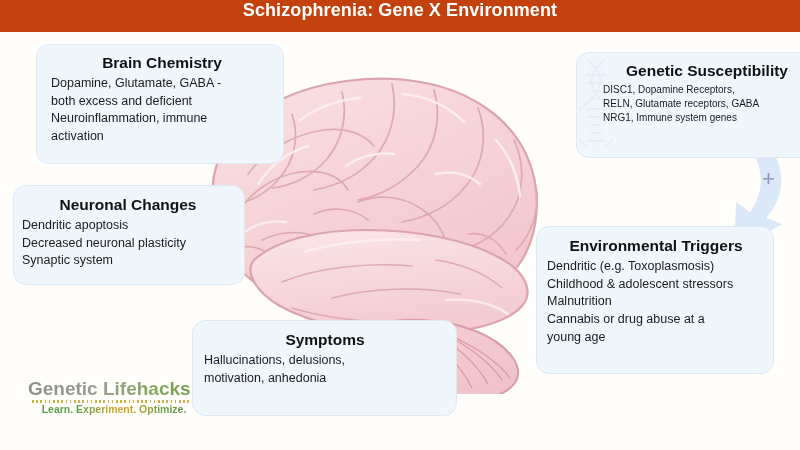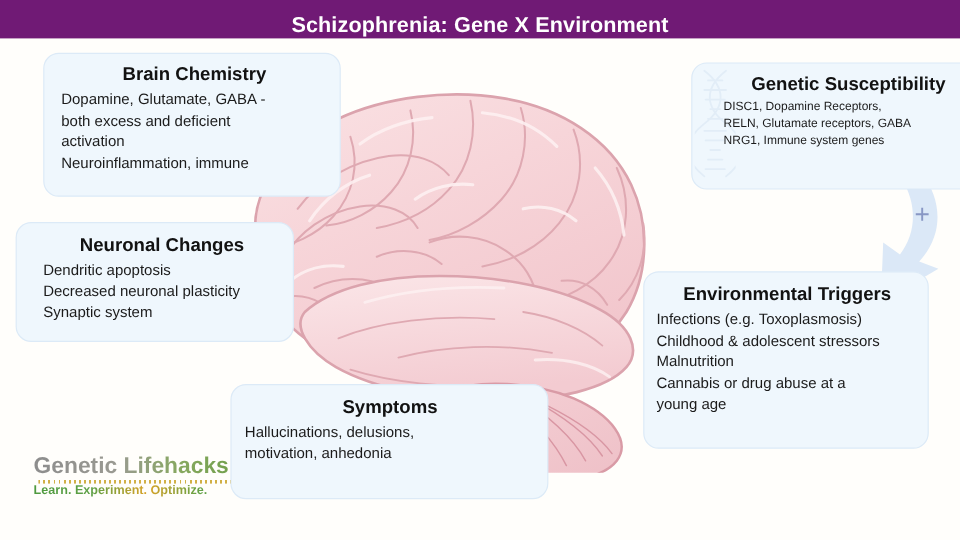--- a/index.html
+++ b/index.html
@@ -19,23 +19,23 @@
     height: 450px;
     background: #fffefb;
   }
 
   
   .header-bar {
     position: absolute;
     left: 0; top: 0;
     width: 800px;
     height: 32px;
-    background: #701a75;
+    background: #c2410c;
     display: flex;
-    align-items: flex-end;
+    align-items: flex-start;
     justify-content: center;
   }
   .header-title {
     color: #ffffff;
     font-size: 18px;
     font-weight: bold;
     letter-spacing: 0.1px;
     white-space: nowrap;
   }
 
@@ -100,21 +100,21 @@
   .card-body .line { display: block; white-space: nowrap; }
   .card.bold-body .card-body { font-weight: normal; font-size: 10px; }
 
   
   #card-brain-chemistry {
     left: 36px; top: 44px; width: 248px; height: 120px;
     padding: 8px 10px 8px 14px;
   }
   #card-neuronal-changes {
     left: 13px; top: 185px; width: 232px; height: 100px;
-    padding: 9px 10px 8px 22px;
+    padding: 9px 10px 8px 8px;
   }
   #card-symptoms {
     left: 192px; top: 320px; width: 265px; height: 96px;
     padding: 9px 10px 8px 11px;
   }
   #card-genetic-susceptibility {
     left: 576px; top: 52px; width: 244px; height: 106px;
     padding: 8px 8px 8px 26px;
   }
   #card-environmental-triggers {
@@ -162,20 +162,21 @@
   .logo-tagline {
     margin-top: 1px;
     font-size: 10.5px;
     font-weight: bold;
     line-height: 1.1;
     white-space: nowrap;
     background: linear-gradient(90deg, #4e9a3f 0%, #5ea046 28%, #d9a227 55%, #65a247 80%, #4e9a3f 100%);
     -webkit-background-clip: text;
     background-clip: text;
     color: transparent;
+    text-align: center;
     -webkit-text-fill-color: transparent;
   }
 </style>
 </head>
 <body>
 
 <div id="infographic">
 
   <div class="header-bar">
     <div class="header-title">Schizophrenia: Gene X Environment</div>
@@ -294,22 +295,22 @@
                C74 54, 74 30, 62 10 Z" fill="#dbe8f7"></path>
     </svg>
   </div>
   <div class="plus-sign">+</div>
 
   <div class="card" id="card-brain-chemistry">
     <div class="card-title">Brain Chemistry</div>
     <div class="card-body">
       <span class="line">Dopamine, Glutamate, GABA -</span>
       <span class="line">both excess and deficient</span>
+      <span class="line">Neuroinflammation, immune</span>
       <span class="line">activation</span>
-      <span class="line">Neuroinflammation, immune</span>
     </div>
   </div>
 
   <div class="card" id="card-neuronal-changes">
     <div class="card-title">Neuronal Changes</div>
     <div class="card-body">
       <span class="line">Dendritic apoptosis</span>
       <span class="line">Decreased neuronal plasticity</span>
       <span class="line">Synaptic system</span>
     </div>
@@ -346,21 +347,21 @@
     <div class="card-body">
       <span class="line">DISC1,  Dopamine Receptors,</span>
       <span class="line">RELN,  Glutamate receptors, GABA</span>
       <span class="line">NRG1, Immune system genes</span>
     </div>
   </div>
 
   <div class="card" id="card-environmental-triggers">
     <div class="card-title">Environmental Triggers</div>
     <div class="card-body">
-      <span class="line">Infections (e.g. Toxoplasmosis)</span>
+      <span class="line">Dendritic (e.g. Toxoplasmosis)</span>
       <span class="line">Childhood &amp; adolescent stressors</span>
       <span class="line">Malnutrition</span>
       <span class="line">Cannabis or drug abuse at a</span>
       <span class="line">young age</span>
     </div>
   </div>
 
   <div class="logo">
     <div class="logo-name">Genetic Lifehacks</div>
     <div class="logo-rule"></div>

